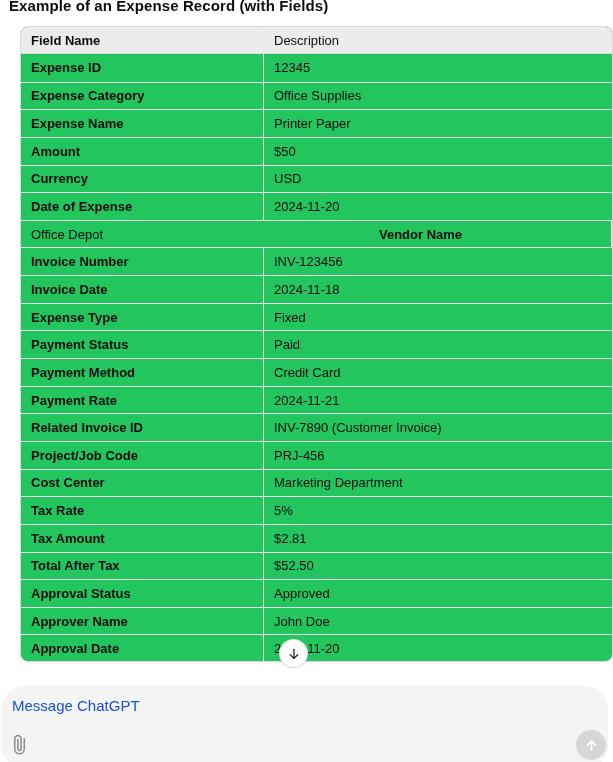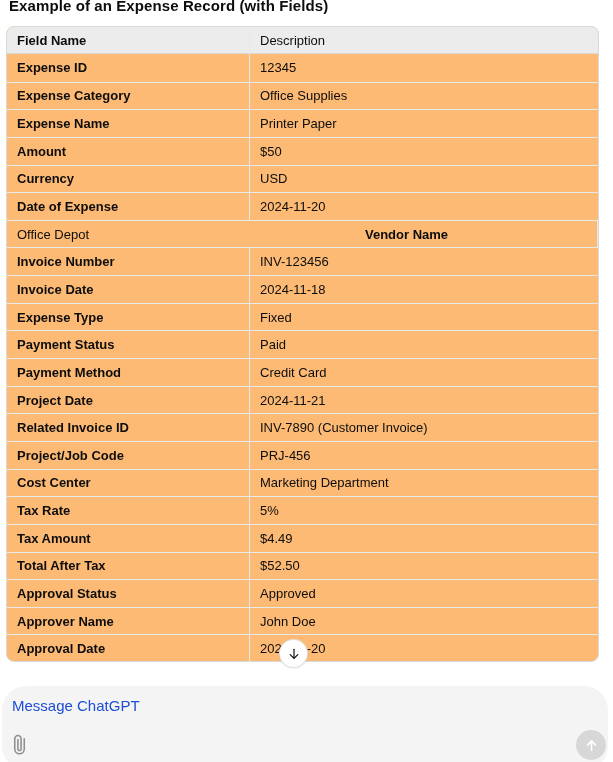--- a/index.html
+++ b/index.html
@@ -24,29 +24,29 @@
     margin: 0;
     font-size: 15px;
     font-weight: 700;
     letter-spacing: 0.1px;
     color: #0d0d0d;
   }
 
   
   .table-wrap {
     position: absolute;
-    left: 6px;
+    left: 20px;
     top: 26px;
     width: 593px;
     height: 636px;
     border: 1px solid #d9d9d9;
     border-radius: 8px;
     overflow: hidden;
     box-sizing: border-box;
-    background: #fdba74;
+    background: #22c55e;
   }
   .thead {
     display: flex;
     height: 27px;
     background: #ececec;
     border-bottom: 1px solid #d9d9d9;
     box-sizing: border-box;
   }
   .th {
     display: flex;
@@ -213,42 +213,42 @@
       </div>
       <div class="tr">
         <div class="td col1">Payment Status</div>
         <div class="td col2">Paid</div>
       </div>
       <div class="tr">
         <div class="td col1">Payment Method</div>
         <div class="td col2">Credit Card</div>
       </div>
       <div class="tr">
-        <div class="td col1">Project Date</div>
+        <div class="td col1">Payment Rate</div>
         <div class="td col2">2024-11-21</div>
       </div>
       <div class="tr">
         <div class="td col1">Related Invoice ID</div>
         <div class="td col2">INV-7890 (Customer Invoice)</div>
       </div>
       <div class="tr">
         <div class="td col1">Project/Job Code</div>
         <div class="td col2">PRJ-456</div>
       </div>
       <div class="tr">
         <div class="td col1">Cost Center</div>
         <div class="td col2">Marketing Department</div>
       </div>
       <div class="tr">
         <div class="td col1">Tax Rate</div>
         <div class="td col2">5%</div>
       </div>
       <div class="tr">
         <div class="td col1">Tax Amount</div>
-        <div class="td col2">$4.49</div>
+        <div class="td col2">$2.81</div>
       </div>
       <div class="tr">
         <div class="td col1">Total After Tax</div>
         <div class="td col2">$52.50</div>
       </div>
       <div class="tr">
         <div class="td col1">Approval Status</div>
         <div class="td col2">Approved</div>
       </div>
       <div class="tr">

